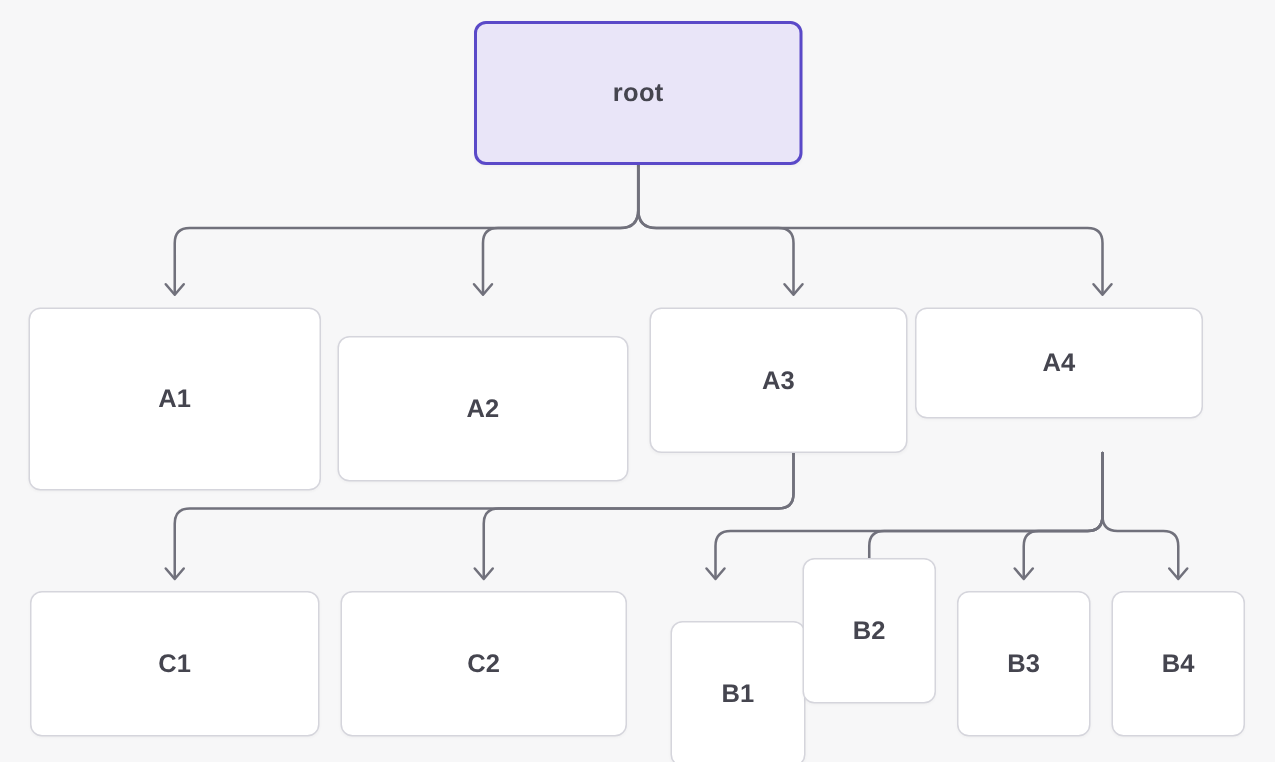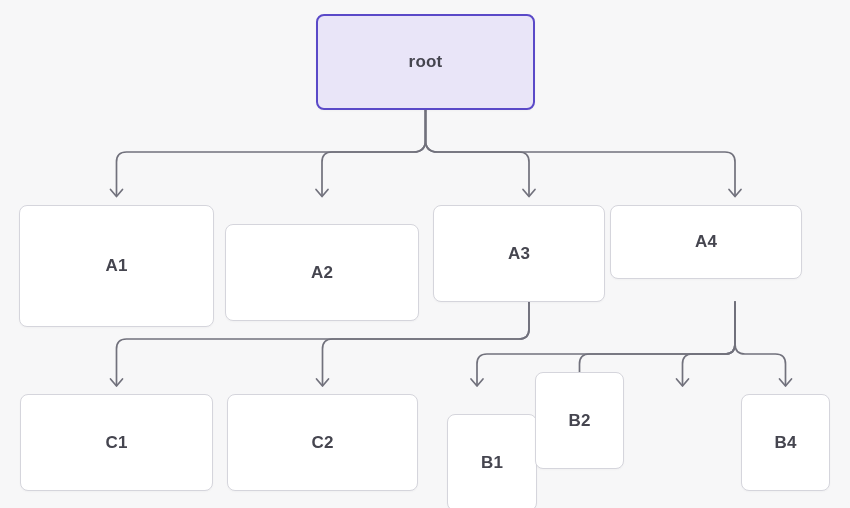--- a/index.html
+++ b/index.html
@@ -117,17 +117,20 @@
   </div>
   <div class="node" style="left:227px; top:394px; width:191px; height:97px;">
     <span>C2</span>
   </div>
   <div class="node" style="left:432px; top:414px; width:90px; height:97px;margin-left:15px;">
     <span>B1</span>
   </div>
   <div class="node" style="left:535px; top:372px; width:89px; height:97px;">
     <span>B2</span>
   </div>
+  <div class="node" style="left:638px; top:394px; width:89px; height:97px;">
+    <span>B3</span>
+  </div>
   <div class="node" style="left:741px; top:394px; width:89px; height:97px;align-items:center;">
     <span>B4</span>
   </div>
 
 </div>
 
 </body></html>

